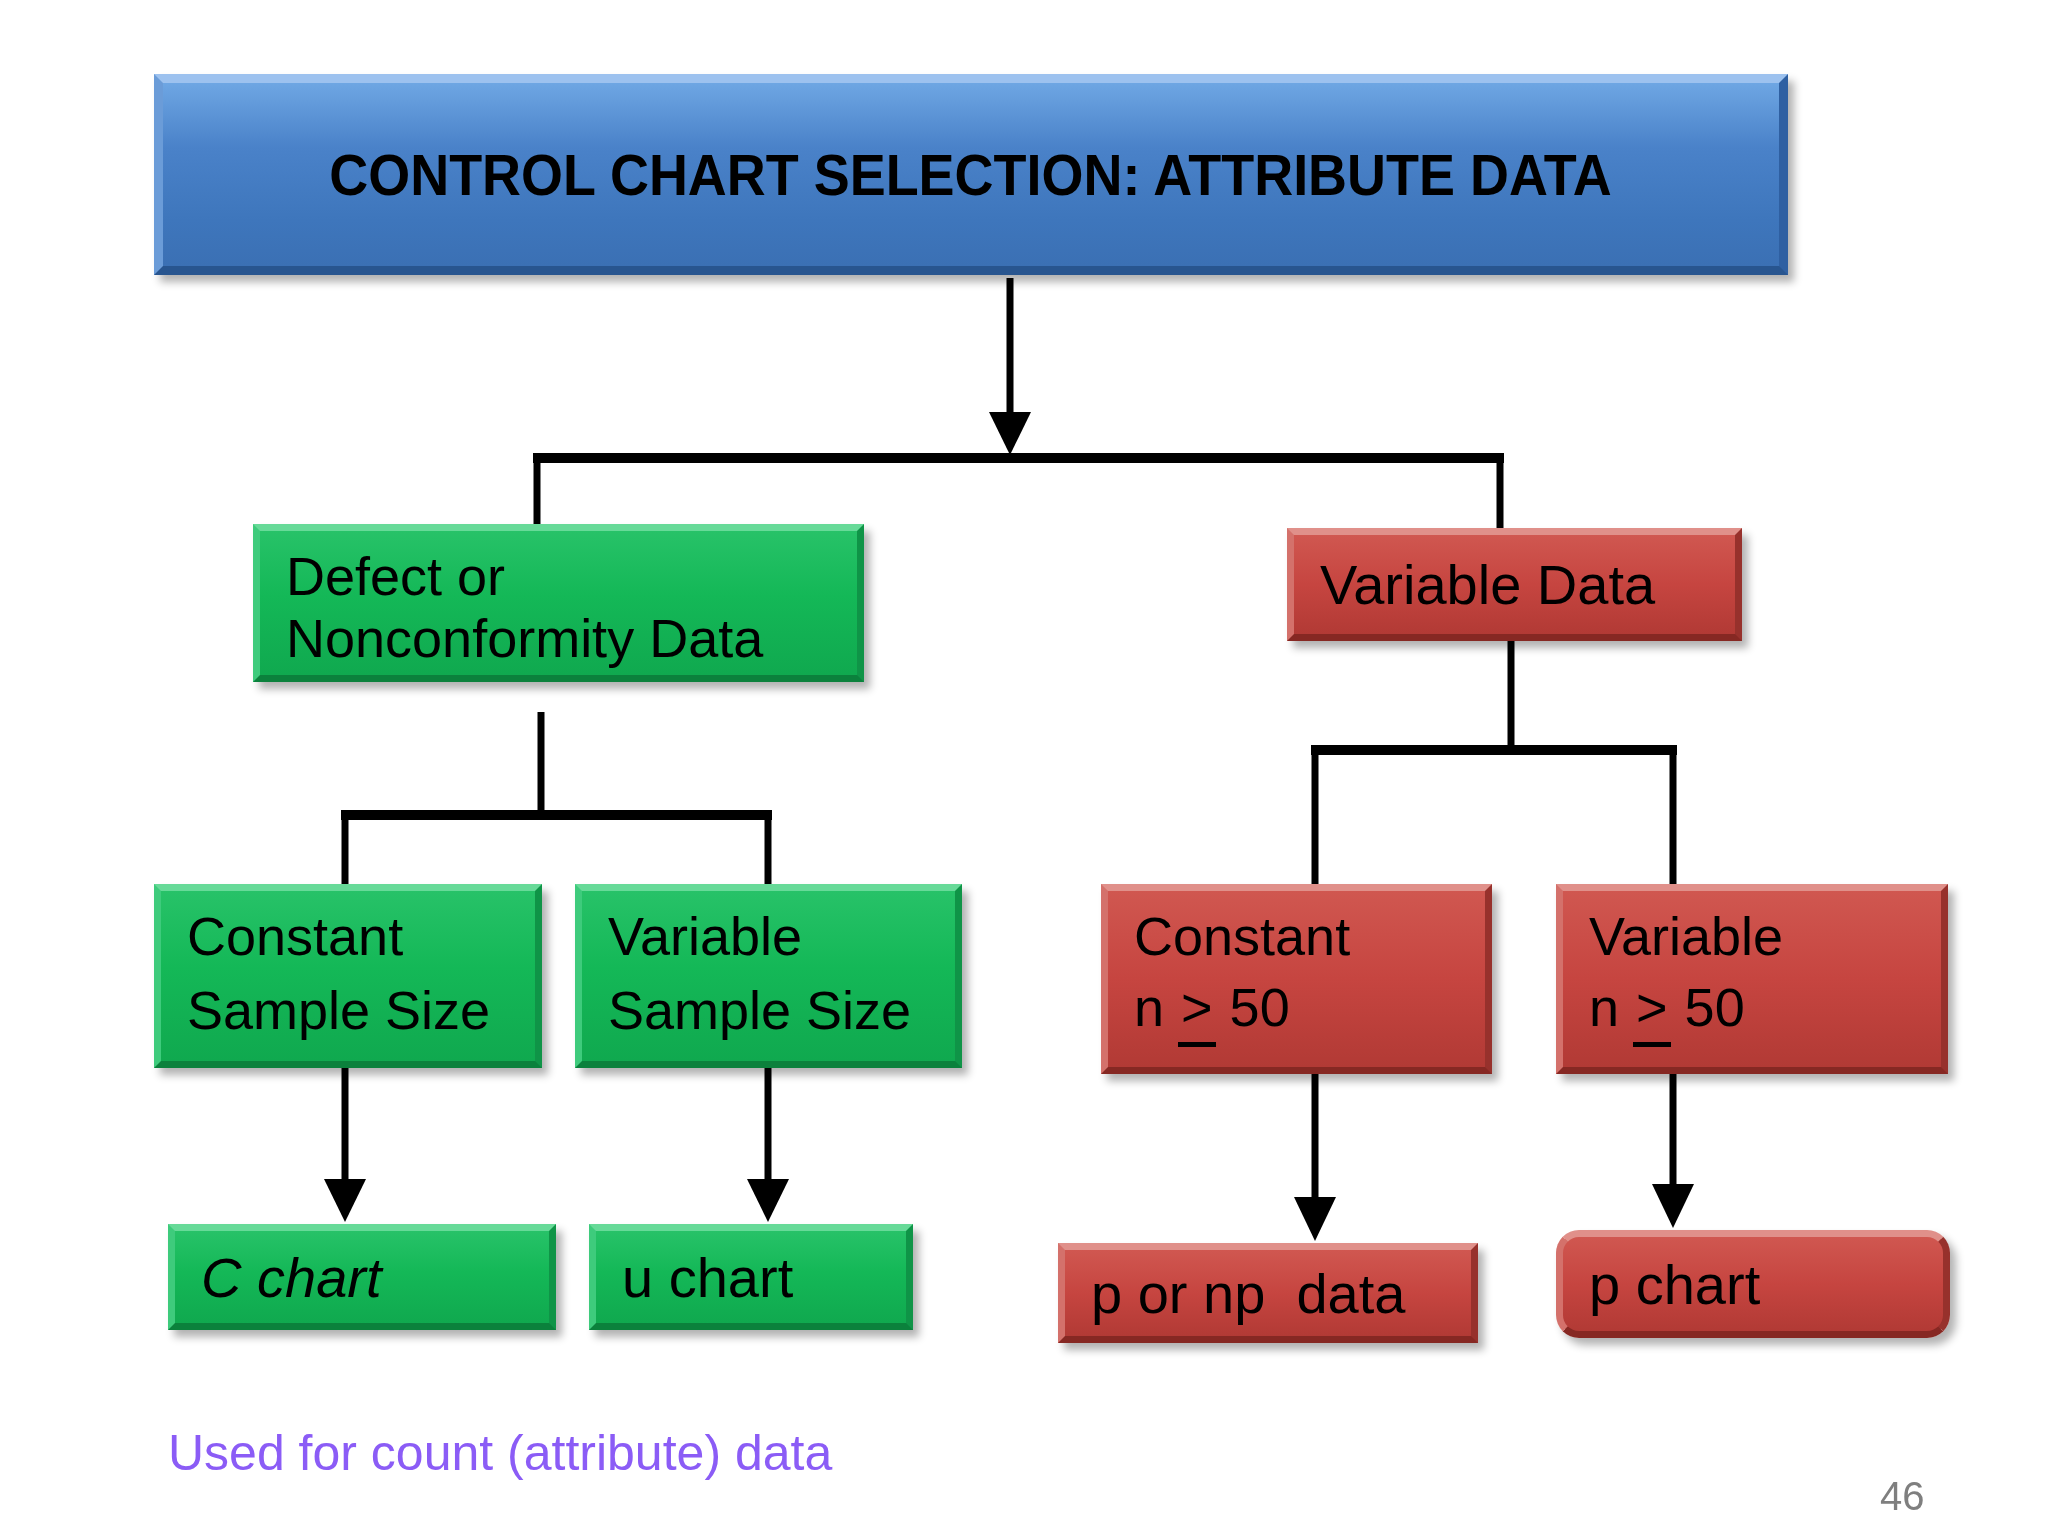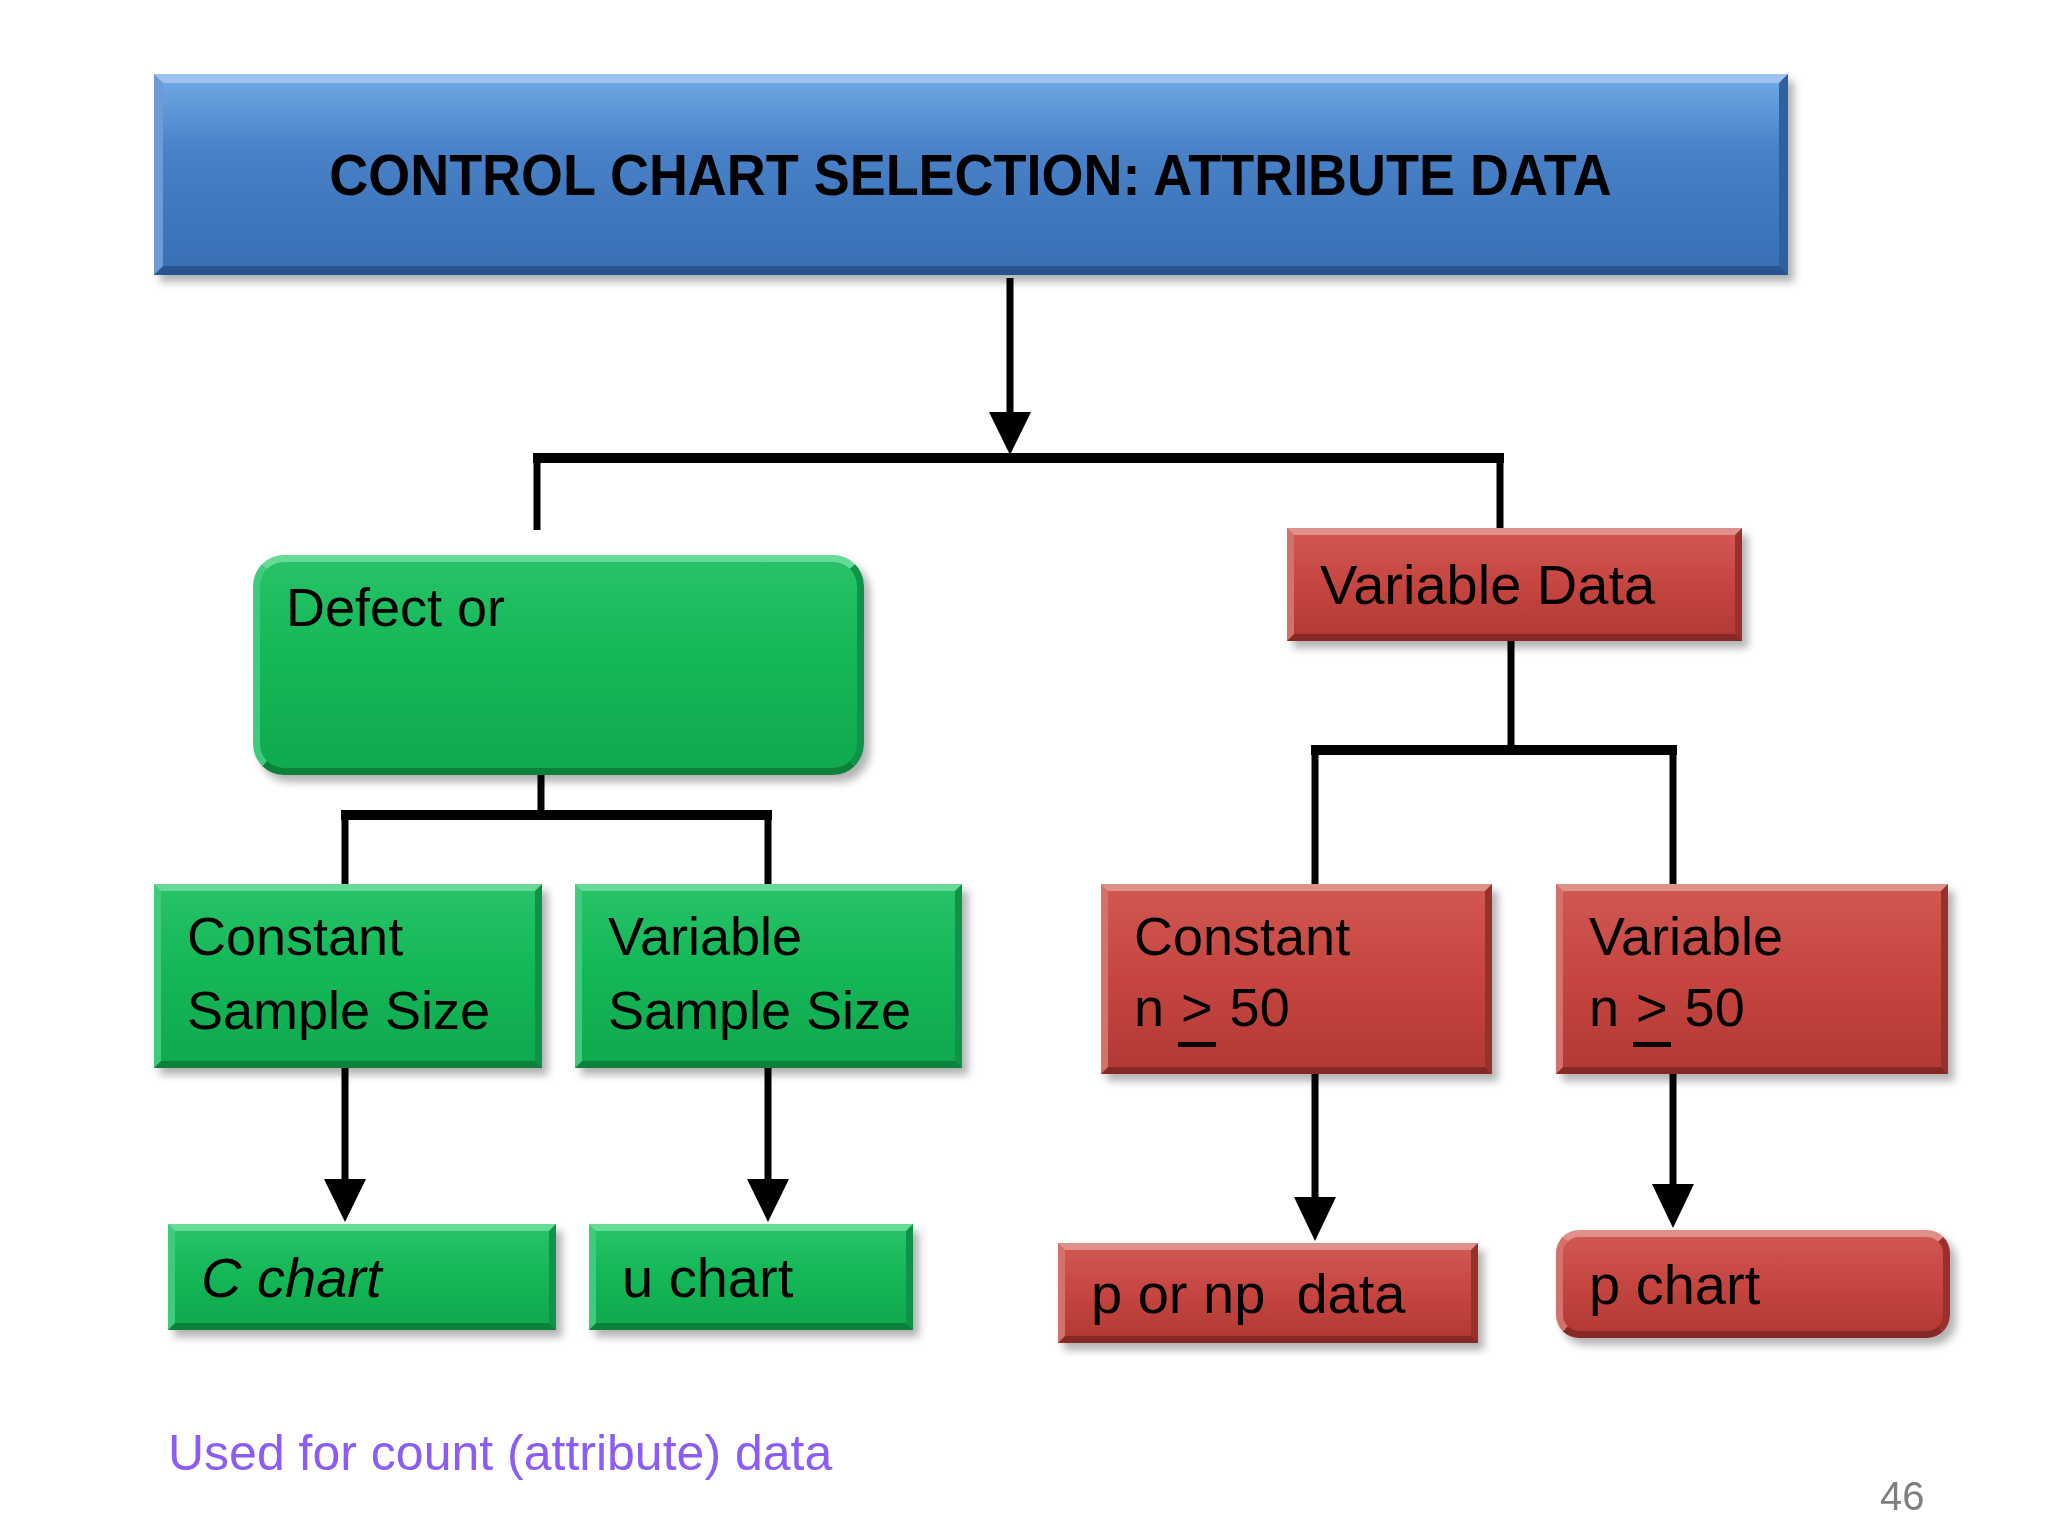--- a/index.html
+++ b/index.html
@@ -55,21 +55,21 @@
     padding:14px 12px 20px 26px;
     font-size:54px;line-height:1.15;
   }
   .one-line{
     display:flex;align-items:center;
     padding-left:26px;
     font-size:56px;
   }
   .one-line .label{white-space:pre;}
   
-  .n-defect   {left:253px; top:555px; width:611px; height:220px;border-radius:31px;}
+  .n-defect   {left:253px; top:524px; width:611px; height:158px;}
   .n-defective{left:1287px;top:528px; width:455px; height:113px;}
   .n-gconst   {left:154px; top:884px; width:388px; height:184px;}
   .n-gvar     {left:575px; top:884px; width:387px; height:184px;}
   .n-rconst   {left:1101px;top:884px; width:391px; height:190px;}
   .n-rvar     {left:1556px;top:884px; width:392px; height:190px;}
   .n-cchart   {left:168px; top:1224px;width:388px; height:106px;font-style:italic;}
   .n-uchart   {left:589px; top:1224px;width:324px; height:106px;}
   .n-pnp      {left:1058px;top:1243px;width:420px; height:100px;}
   .n-pchart   {left:1556px;top:1230px;width:394px; height:108px;border-radius:23px;}
   
@@ -139,20 +139,21 @@
       </g>
     </g>
   </svg>
 
   <div class="box banner">
     <span class="title">CONTROL CHART SELECTION: ATTRIBUTE DATA</span>
   </div>
 
   <div class="box green two-line n-defect">
     <span>Defect or</span>
+    <span>Nonconformity Data</span>
   </div>
 
   <div class="box red one-line n-defective">
     <span class="label">Variable Data</span>
   </div>
 
   <div class="box green two-line n-gconst">
     <span>Constant</span>
     <span>Sample Size</span>
   </div>

